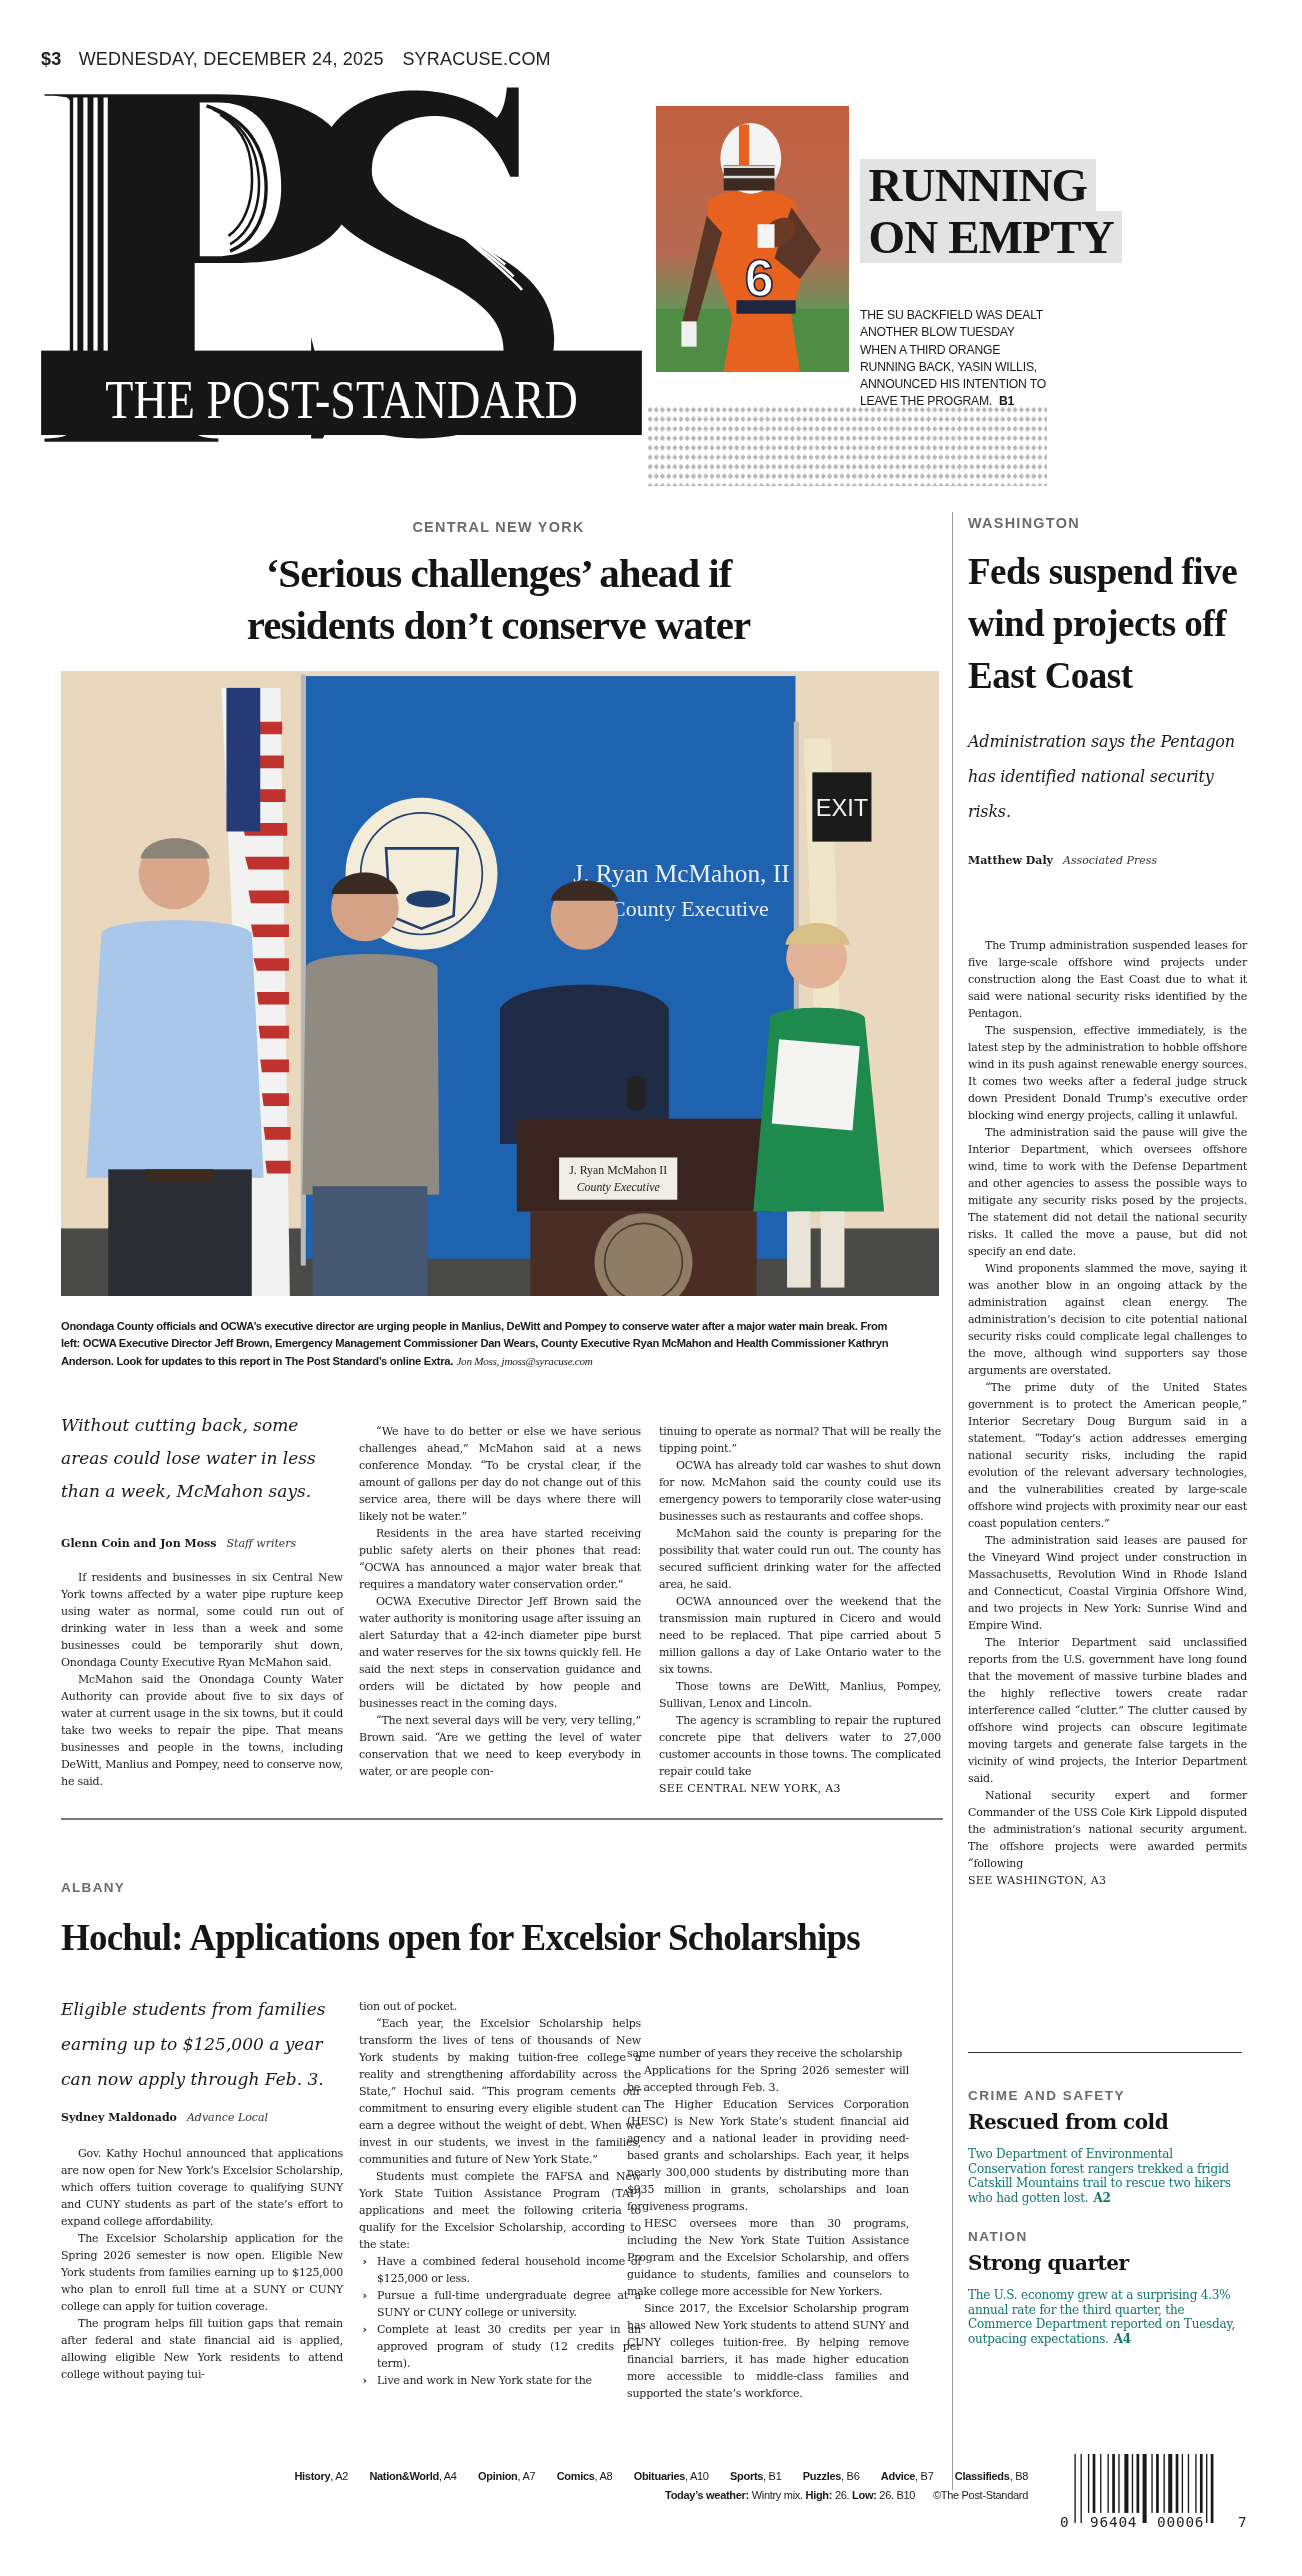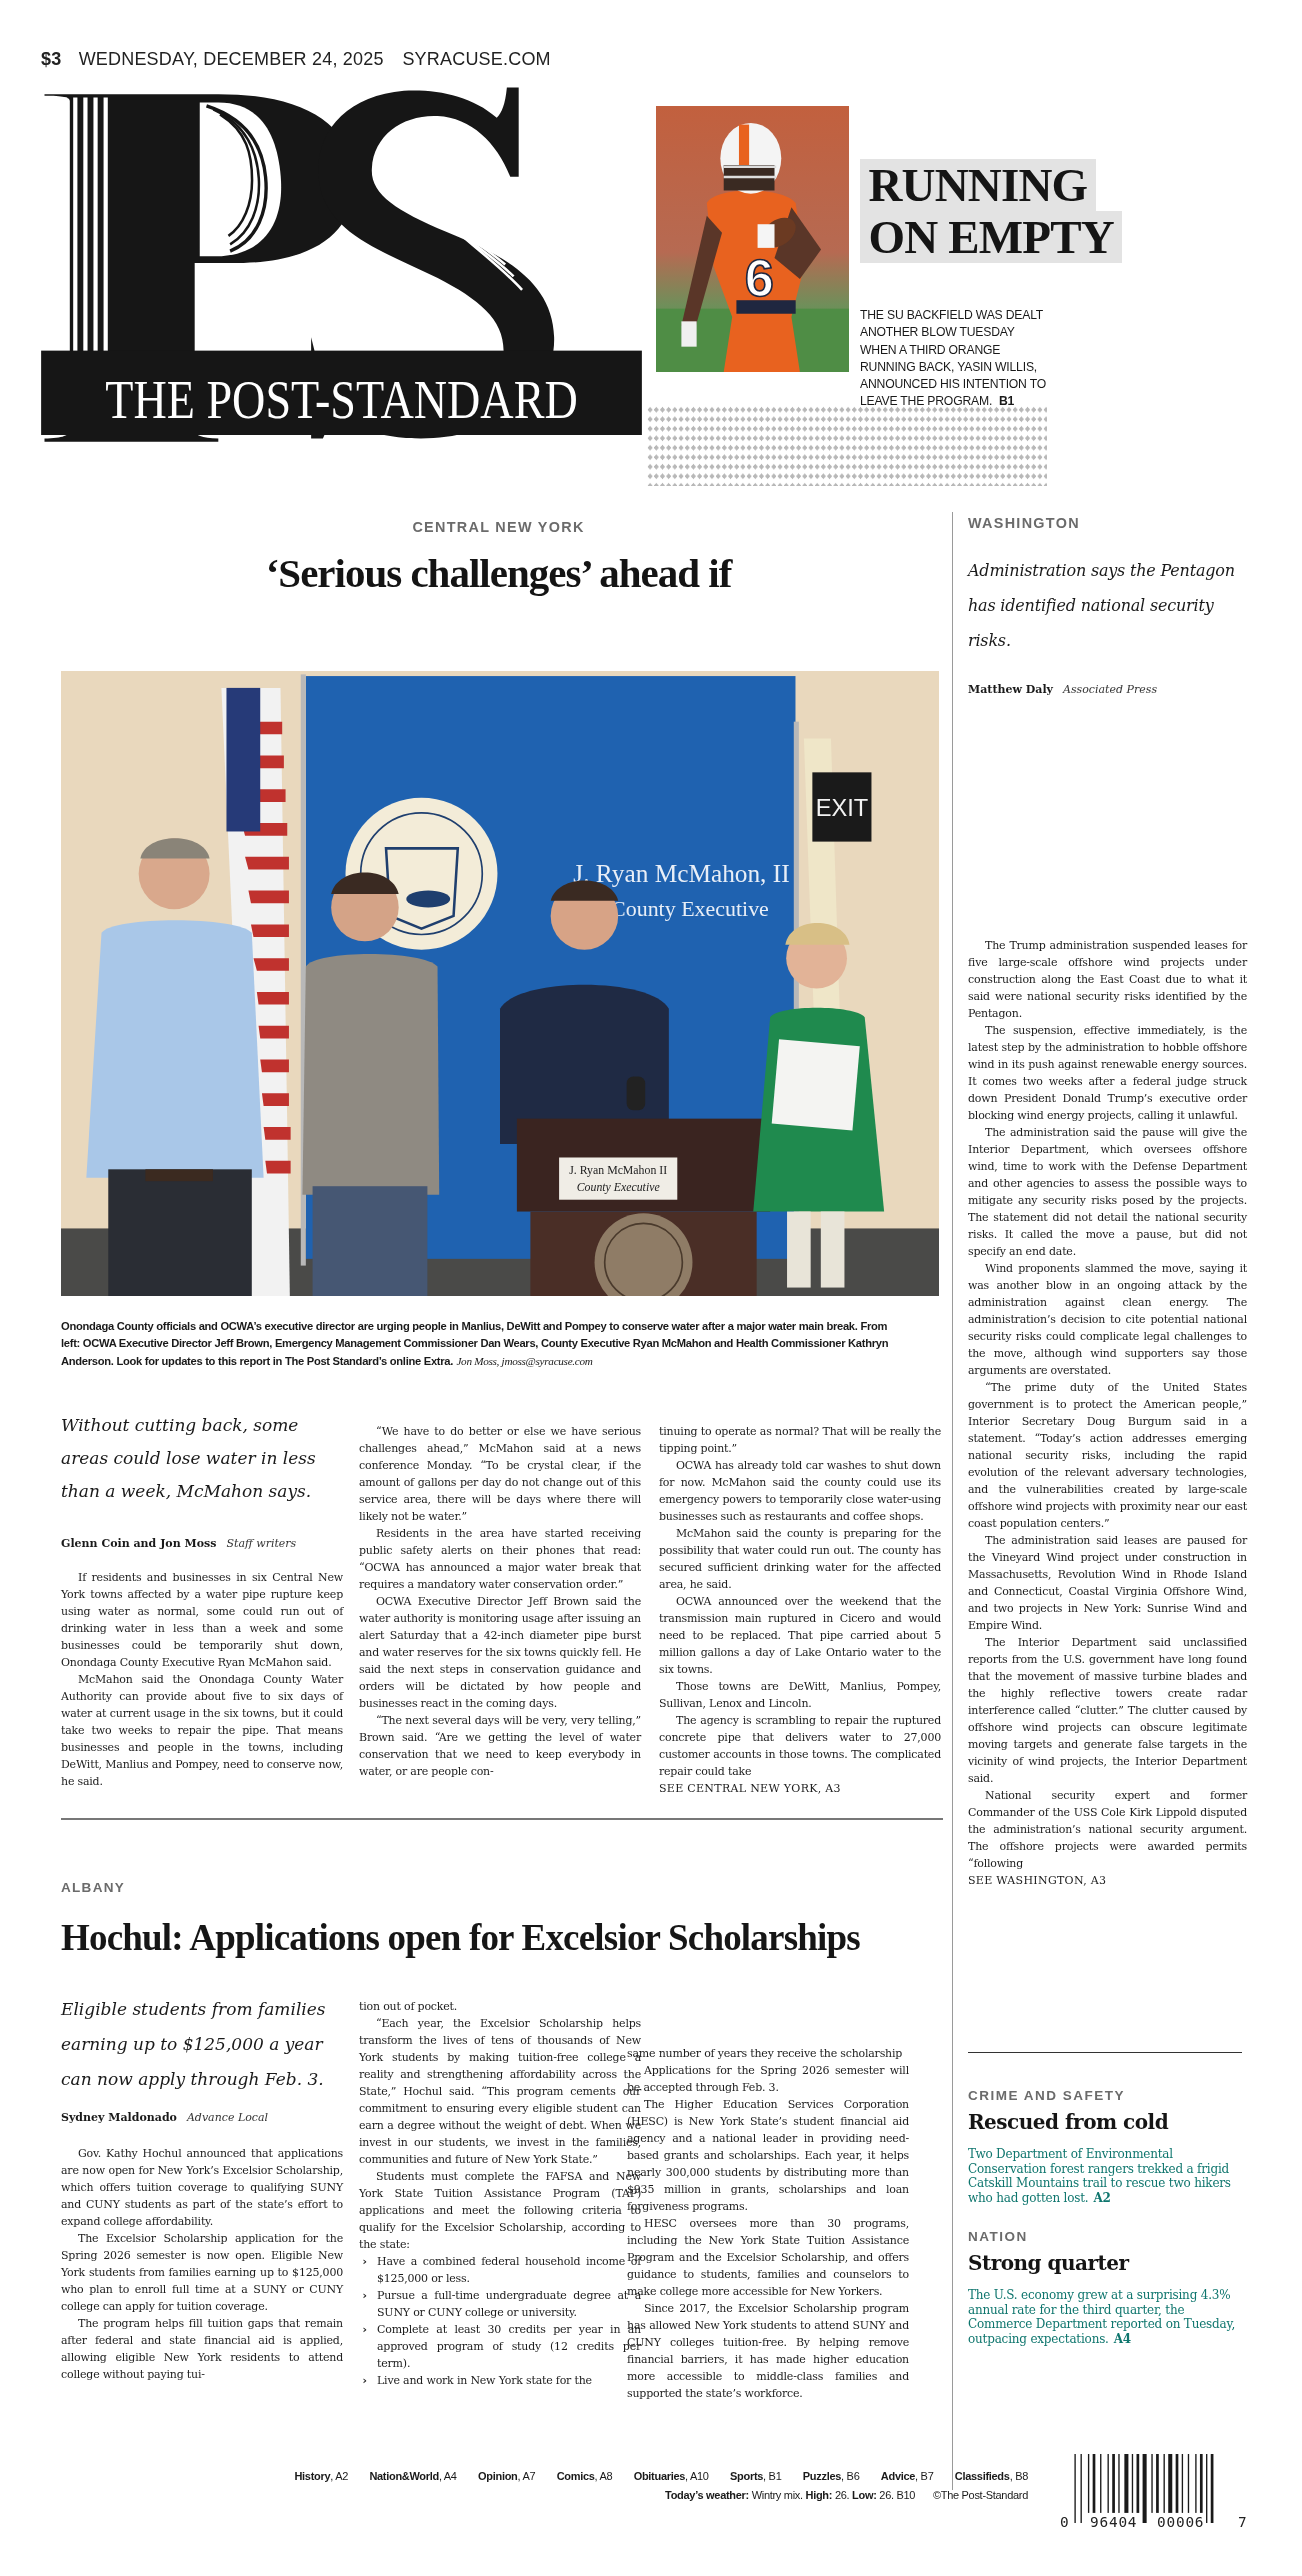--- a/index.html
+++ b/index.html
@@ -166,20 +166,21 @@
   <div class="promo-dek">
     <span>THE SU BACKFIELD WAS DEALT ANOTHER BLOW TUESDAY WHEN A THIRD ORANGE RUNNING BACK, YASIN WILLIS, ANNOUNCED HIS INTENTION TO LEAVE THE PROGRAM.</span><span class="ref">B1</span>
   </div>
 </div>
 
 <div class="dots"></div>
 
 <div class="kicker lead-kicker">CENTRAL NEW YORK</div>
 <h1 class="lead-head">
   <span>‘Serious challenges’ ahead if</span><br>
+  <span>residents don’t conserve water</span>
 </h1>
 
 <div class="lead-photo">
   <svg viewBox="0 0 1040 740" preserveAspectRatio="none">
     <rect width="1040" height="740" fill="#e9d8bd"></rect>
     <rect x="0" y="660" width="1040" height="80" fill="#4a4a48"></rect>
 
     <rect x="290" y="6" width="580" height="690" fill="#1f62b0"></rect>
     <rect x="284" y="4" width="6" height="700" fill="#b8b8b8"></rect>
     <rect x="868" y="60" width="6" height="640" fill="#b8b8b8"></rect>
@@ -304,20 +305,21 @@
 <div class="body-col albany-col3">
   <p class="noindent">same number of years they receive the scholarship</p>
   <p>Applications for the Spring 2026 semester will be accepted through Feb. 3.</p>
   <p>The Higher Education Services Corporation (HESC) is New York State’s student financial aid agency and a national leader in providing need-based grants and scholarships. Each year, it helps nearly 300,000 students by distributing more than $935 million in grants, scholarships and loan forgiveness programs.</p>
   <p>HESC oversees more than 30 programs, including the New York State Tuition Assistance Program and the Excelsior Scholarship, and offers guidance to students, families and counselors to make college more accessible for New Yorkers.</p>
   <p>Since 2017, the Excelsior Scholarship program has allowed New York students to attend SUNY and CUNY colleges tuition-free. By helping remove financial barriers, it has made higher education more accessible to middle-class families and supported the state’s workforce.</p>
 </div>
 
 <div class="rail">
   <div class="kicker rail-kicker">WASHINGTON</div>
+  <h2 class="rail-head">Feds suspend five wind projects off East Coast</h2>
   <div class="dek rail-dek">Administration says the Pentagon has identified national security risks.</div>
   <div class="byline rail-byline">
     <b>Matthew Daly</b><i>Associated Press</i>
   </div>
 </div>
 <div class="body-col rail-body">
   <p>The Trump administration suspended leases for five large-scale offshore wind projects under construction along the East Coast due to what it said were national security risks identified by the Pentagon.</p>
   <p>The suspension, effective immediately, is the latest step by the administration to hobble offshore wind in its push against renewable energy sources. It comes two weeks after a federal judge struck down President Donald Trump’s executive order blocking wind energy projects, calling it unlawful.</p>
   <p>The administration said the pause will give the Interior Department, which oversees offshore wind, time to work with the Defense Department and other agencies to assess the possible ways to mitigate any security risks posed by the projects. The statement did not detail the national security risks. It called the move a pause, but did not specify an end date.</p>
   <p>Wind proponents slammed the move, saying it was another blow in an ongoing attack by the administration against clean energy. The administration’s decision to cite potential national security risks could complicate legal challenges to the move, although wind supporters say those arguments are overstated.</p>

